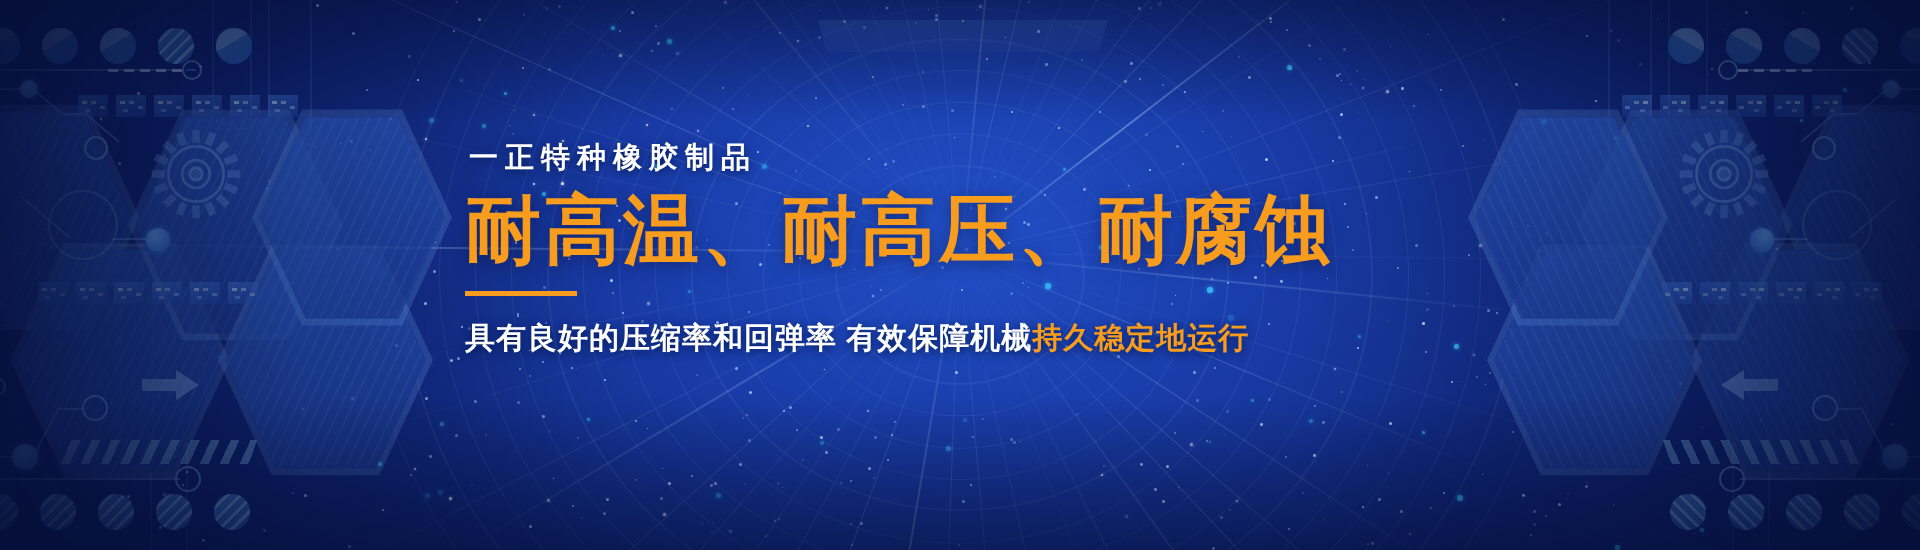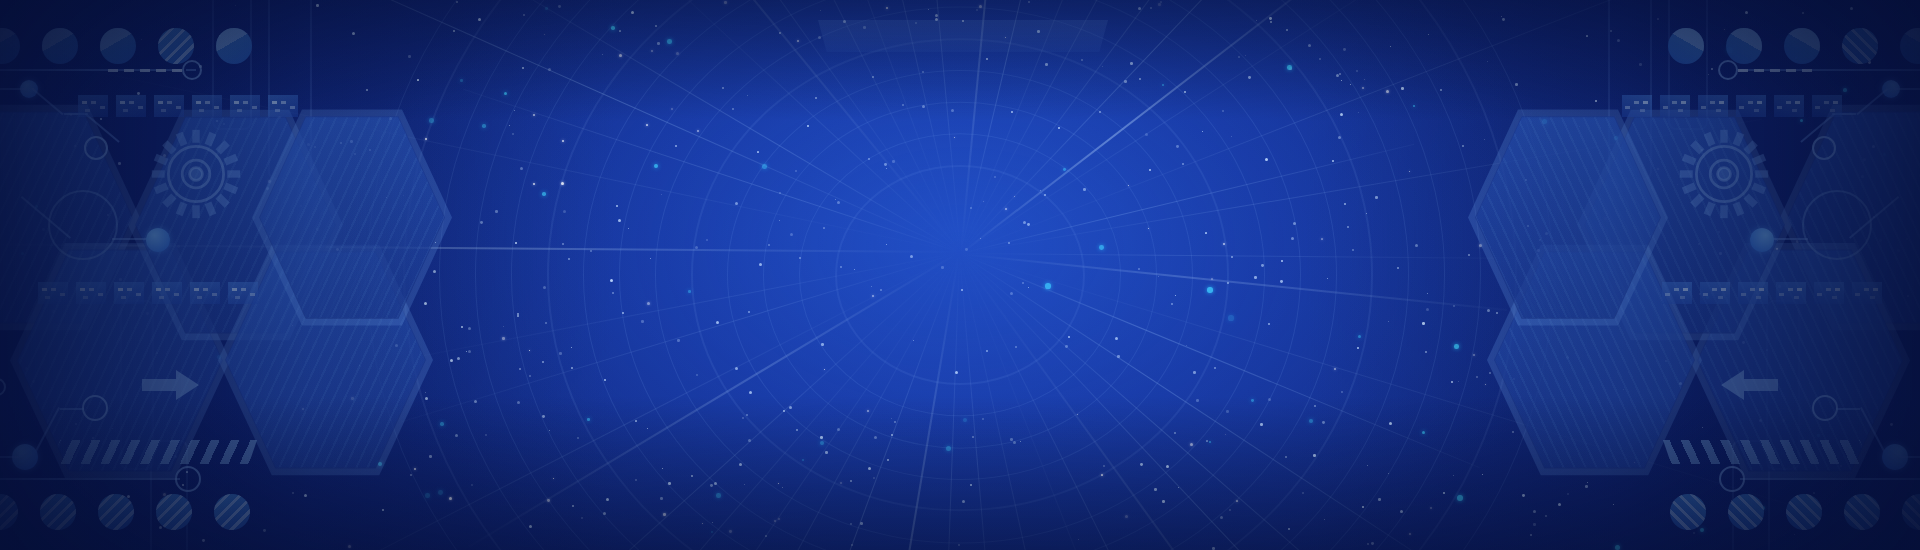--- a/index.html
+++ b/index.html
@@ -1084,14 +1084,20 @@
     </div>
   </div>
 
   <div style="position:absolute; left:818px; top:20px; width:290px; height:32px;
               background:linear-gradient(180deg, rgba(130,180,255,0.20), rgba(90,140,230,0.10));
               clip-path: polygon(3% 100%, 0 0, 100% 0, 97% 100%);"></div>
 
   <div class="vignette"></div>
   <div class="vignette-v"></div>
 
+  <div class="content">
+    <div class="eyebrow">一正特种橡胶制品</div>
+    <div class="headline">耐高温、耐高压、耐腐蚀</div>
+    <div class="divider"></div>
+    <div class="subline"><span>具有良好的压缩率和回弹率 有效保障机械</span><span class="accent">持久稳定地运行</span></div>
+  </div>
 
 </div>
 
 </body></html>

